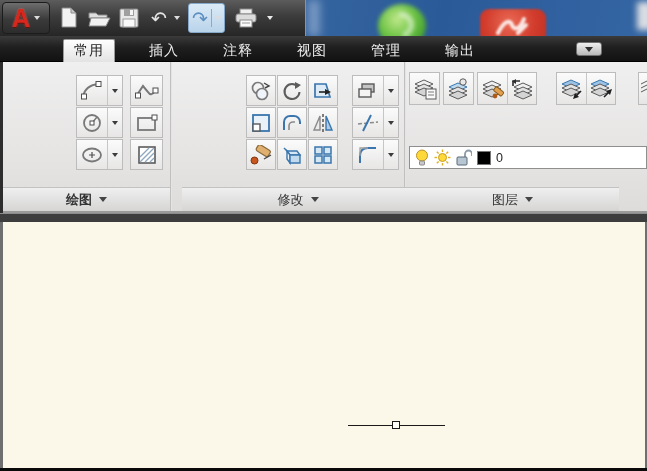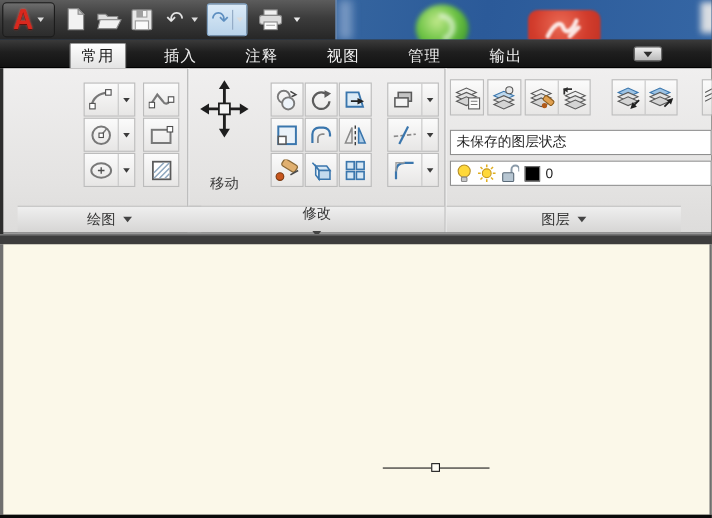--- a/index.html
+++ b/index.html
@@ -238,37 +238,25 @@
           <span class="tri"></span>
         </span>
     </div>
     <div class="small-btn" style="left:130px; top:77px; width:33px;">
       <svg width="20" height="20" viewBox="0 0 20 20">
         <rect x="2" y="2" width="16" height="16" fill="#fff" stroke="#5a5a5a" stroke-width="1.6"></rect>
         <path d="M3 12 l9 -9 M3 17 l14 -14 M8 17 l9 -9 M13 17 l4 -4" stroke="#8fa8bf" stroke-width="1.4"></path>
       </svg>
     </div>
 
-    <div class="panel-footer" style="left:16px; width:167px;">
+    <div class="panel-footer" style="left:3px; width:167px;font-weight:bold;">
       <span>绘图</span>
       <span class="footer-tri"></span>
     </div>
 
-    <div class="big-btn" style="left:178px; top:2px;">
-      <svg width="46" height="54" viewBox="0 0 46 54">
-        <line x1="23" y1="8" x2="23" y2="46" stroke="#1e1e1e" stroke-width="2.6"></line>
-        <line x1="4" y1="27" x2="42" y2="27" stroke="#1e1e1e" stroke-width="2.6"></line>
-        <polygon points="23,1 18,9 28,9" fill="#1e1e1e"></polygon>
-        <polygon points="23,53 18,45 28,45" fill="#1e1e1e"></polygon>
-        <polygon points="1,27 9,22 9,32" fill="#1e1e1e"></polygon>
-        <polygon points="45,27 37,22 37,32" fill="#1e1e1e"></polygon>
-        <rect x="18" y="22" width="10" height="10" fill="#f4f4f4" stroke="#1e1e1e" stroke-width="1.6"></rect>
-      </svg>
-      <span class="lbl">移动</span>
-    </div>
 
     <div class="small-btn" style="left:246px; top:13px;">
       <svg width="22" height="20" viewBox="0 0 22 20">
         <circle cx="8" cy="7" r="5.5" fill="none" stroke="#7a7a7a" stroke-width="1.7"></circle>
         <circle cx="12" cy="13" r="5.5" fill="#eef4fa" stroke="#7a7a7a" stroke-width="1.7"></circle>
         <path d="M14 2 l5 3 -4 2" fill="none" stroke="#444" stroke-width="1.4"></path>
       </svg>
     </div>
     <div class="small-btn" style="left:277px; top:13px;">
       <svg width="20" height="20" viewBox="0 0 20 20">
@@ -354,21 +342,21 @@
         <svg width="20" height="20" viewBox="0 0 20 20">
           <path d="M2 18 L2 11 Q2 3 10 3 L18 3" fill="none" stroke="#3a76ad" stroke-width="2"></path>
           <path d="M2 11 L2 3 L10 3" fill="none" stroke="#a0a0a0" stroke-width="1.3"></path>
         </svg>
       </span>
       <span class="fly-arr">
           <span class="tri"></span>
         </span>
     </div>
 
-    <div class="panel-footer" style="left:172px; width:232px;flex-direction:column;">
+    <div class="panel-footer" style="left:182px; width:232px;">
       <span>修改</span>
       <span class="footer-tri"></span>
     </div>
 
     <div class="small-btn" style="left:409px; top:10px; width:31px; height:33px;">
       <svg width="24" height="22" viewBox="0 0 24 22">
         <path d="M2 6 L11 2 L20 6 L11 10 Z" fill="#f0f0f0" stroke="#5a5a5a"></path>
         <path d="M2 10 L11 6 L20 10 L11 14 Z" fill="#e2e2e2" stroke="#5a5a5a"></path>
         <path d="M2 14 L11 10 L20 14 L11 18 Z" fill="#d4d4d4" stroke="#5a5a5a"></path>
         <rect x="13" y="11" width="10" height="10" fill="#fafafa" stroke="#5a5a5a"></rect>
@@ -423,23 +411,20 @@
           <polygon points="23,11 17,13 21,17" fill="#1e1e1e"></polygon>
         </svg>
       </span>
     </div>
     <div class="small-btn" style="left:638px; top:10px; width:12px; height:33px;">
       <svg width="10" height="22" viewBox="0 0 10 22">
         <path d="M2 6 L10 2 M2 10 L10 6 M2 14 L10 10" stroke="#5a5a5a" fill="none"></path>
       </svg>
     </div>
 
-    <div class="combo" style="top:56px;">
-      <span>未保存的图层状态</span>
-    </div>
 
     <div class="combo" style="top:84px;">
       <svg width="14" height="17" viewBox="0 0 14 17">
         <circle cx="7" cy="6.5" r="5.5" fill="#ffd83a" stroke="#b8912a"></circle>
         <rect x="4.5" y="12" width="5" height="4" rx="1" fill="#c9c9c9" stroke="#8a8a8a"></rect>
       </svg>
       <svg width="17" height="17" viewBox="0 0 17 17">
         <circle cx="8.5" cy="8.5" r="4" fill="#ffd83a" stroke="#c89a20"></circle>
         <g stroke="#e0ae20" stroke-width="1.4">
           <line x1="8.5" y1="0.5" x2="8.5" y2="3"></line>

